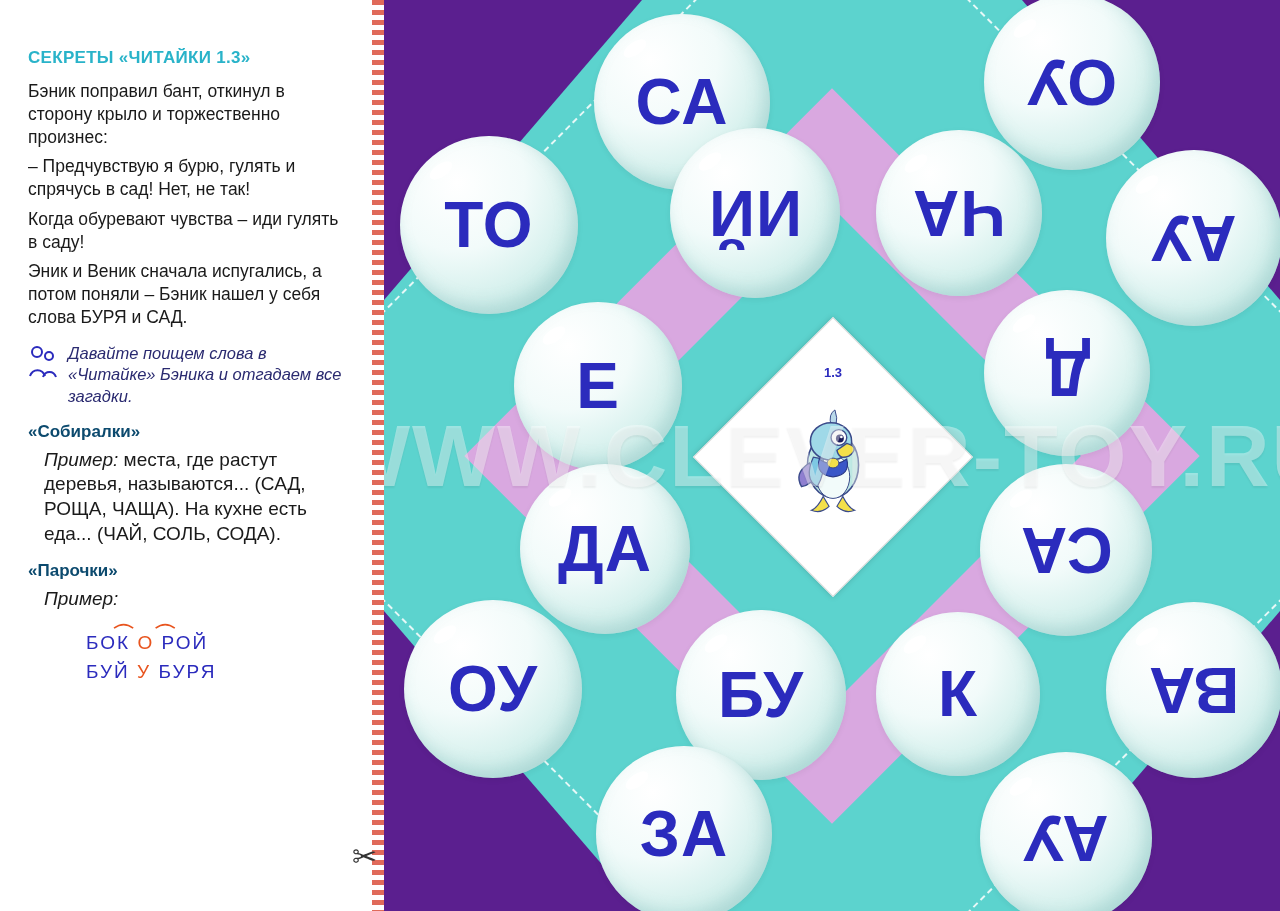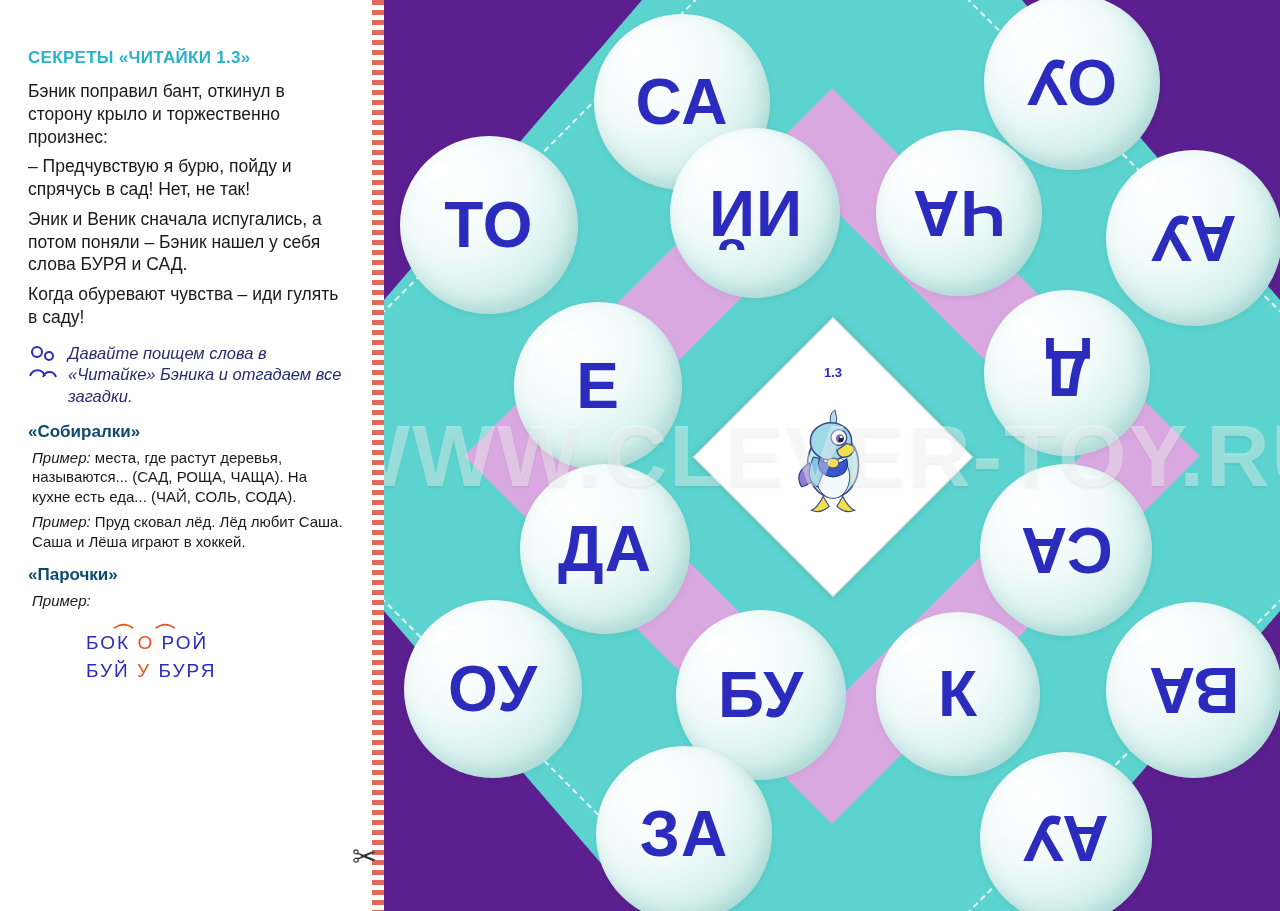--- a/index.html
+++ b/index.html
@@ -50,23 +50,23 @@
     position:absolute;left:0;top:2px;width:32px;height:34px;
   }
   .sub-title{
     color:#0c4a6e;
     font-weight:bold;
     font-size:17px;
     margin:14px 0 6px 0;
   }
   .ex{
     color:#1a1a1a;
-    font-size:15px;
+    font-size:19px;
     line-height:1.30;
-    margin:0 0 6px 4px;
+    margin:0 0 6px 16px;
   }
   .ex i{font-style:italic;}
 
   
   .pairs{
     margin-top:10px;
     margin-left:58px;
     font-family:"Liberation Sans",sans-serif;
     font-weight:normal;
     font-size:19px;
@@ -204,40 +204,39 @@
 <body>
 
 <div class="page">
 
   <div class="left-col">
     <div class="left-inner">
 
       <div class="sec-title">СЕКРЕТЫ «ЧИТАЙКИ 1.3»</div>
 
       <p class="para">Бэник поправил бант, откинул в сторону крыло и торжественно произнес:</p>
-      <p class="para">– Предчувствую я бурю, пойду и спрячусь в сад! Нет, не так!</p>
+      <p class="para">– Предчувствую я бурю, гулять и спрячусь в сад! Нет, не так!</p>
+      <p class="para">Когда обуревают чувства – иди гулять в саду!</p>
       <p class="para">Эник и Веник сначала испугались, а потом поняли – Бэник нашел у себя слова БУРЯ и САД.</p>
-      <p class="para">Когда обуревают чувства – иди гулять в саду!</p>
 
       <div class="note">
         <span class="people-icon">
           <svg width="32" height="34" viewBox="0 0 32 34">
             <circle cx="9" cy="7" r="5" fill="none" stroke="#2b2bbd" stroke-width="2"></circle>
             <circle cx="21" cy="11" r="4" fill="none" stroke="#2b2bbd" stroke-width="2"></circle>
             <path d="M2 31 a8 9 0 0 1 15 0" fill="none" stroke="#2b2bbd" stroke-width="2"></path>
             <path d="M15 32 a7 8 0 0 1 13 0" fill="none" stroke="#2b2bbd" stroke-width="2"></path>
           </svg>
         </span>
         <span>Давайте поищем слова в «Читайке» Бэника и отгадаем все загадки.</span>
       </div>
 
       <div class="sub-title">«Собиралки»</div>
       <p class="ex"><i>Пример:</i><span> места, где растут деревья, называются... (САД, РОЩА, ЧАЩА). На кухне есть еда... (ЧАЙ, СОЛЬ, СОДА).</span></p>
 
-      <p class="ex"><i>Пример:</i><span> Пруд сковал лёд. Лёд любит Саша. Саша и Лёша играют в хоккей.</span></p>
 
       <div class="sub-title">«Парочки»</div>
       <p class="ex"><i>Пример:</i></p>
 
       <div class="pairs">
         <svg class="arcs" width="180" height="10" viewBox="0 0 180 10">
           <path d="M10 9 q12 -9 24 0" fill="none" stroke="#e8541e" stroke-width="2"></path>
           <path d="M62 9 q12 -9 24 0" fill="none" stroke="#e8541e" stroke-width="2"></path>
         </svg>
         <div class="row">

